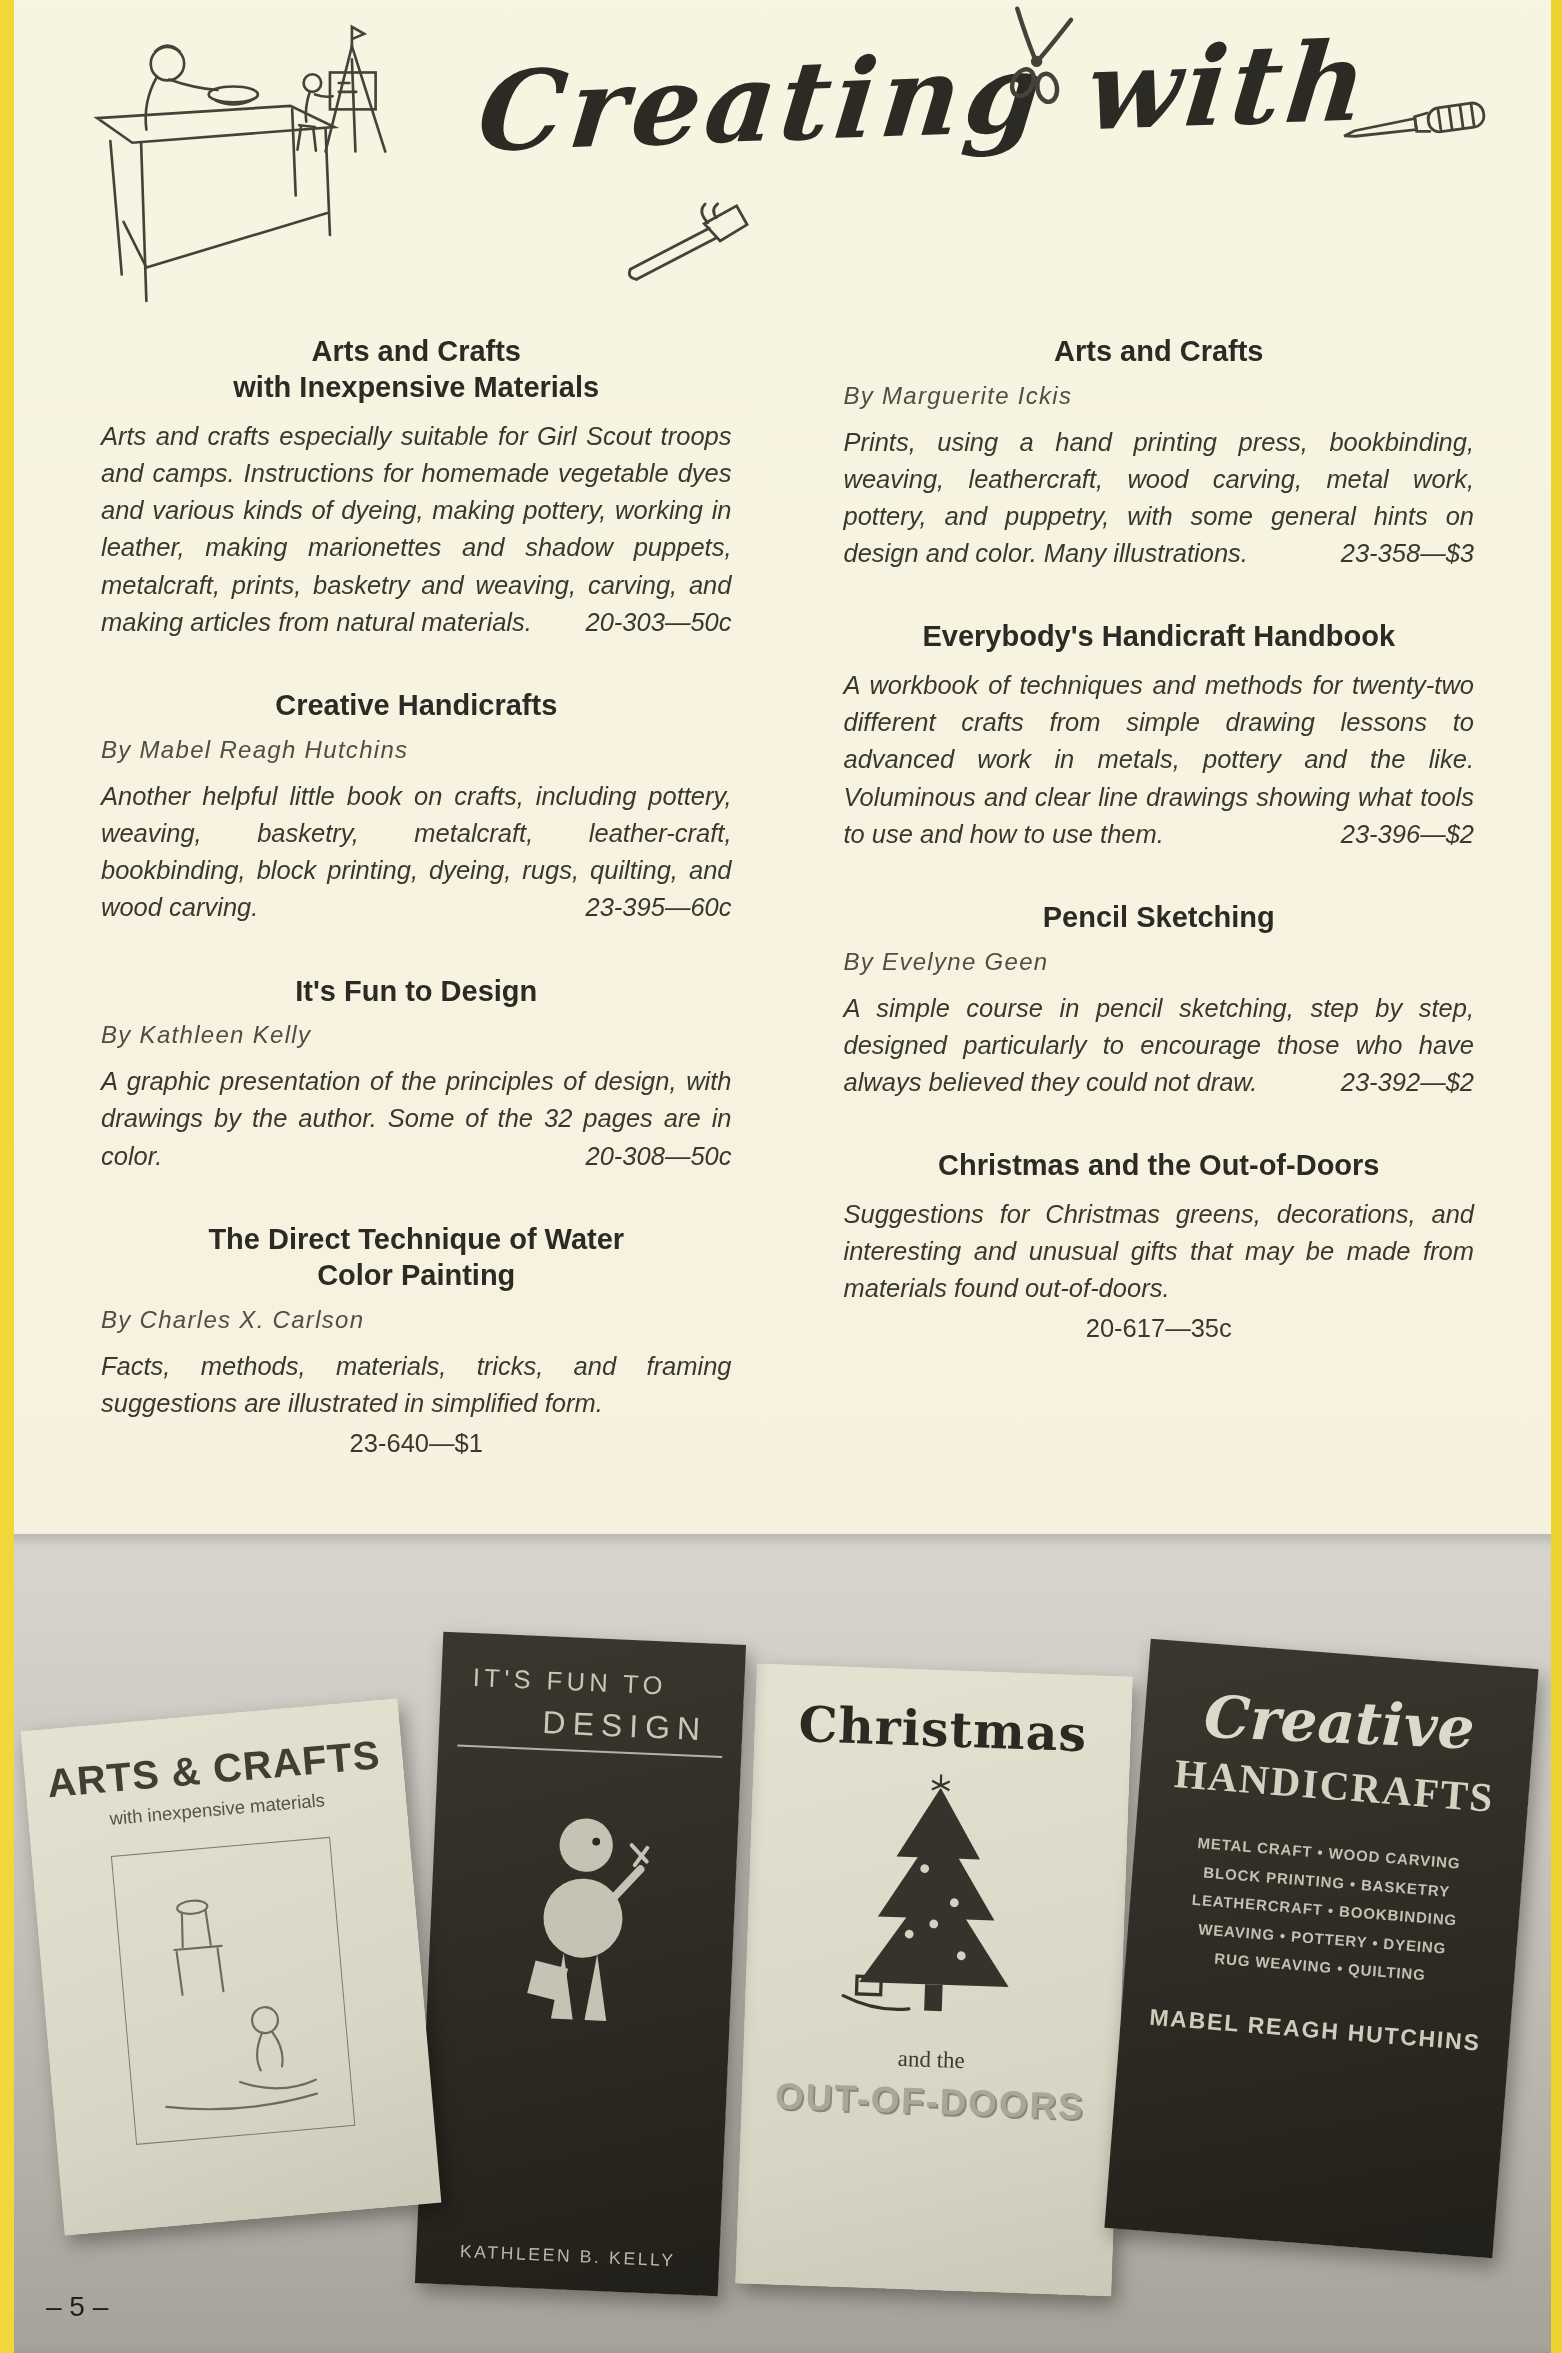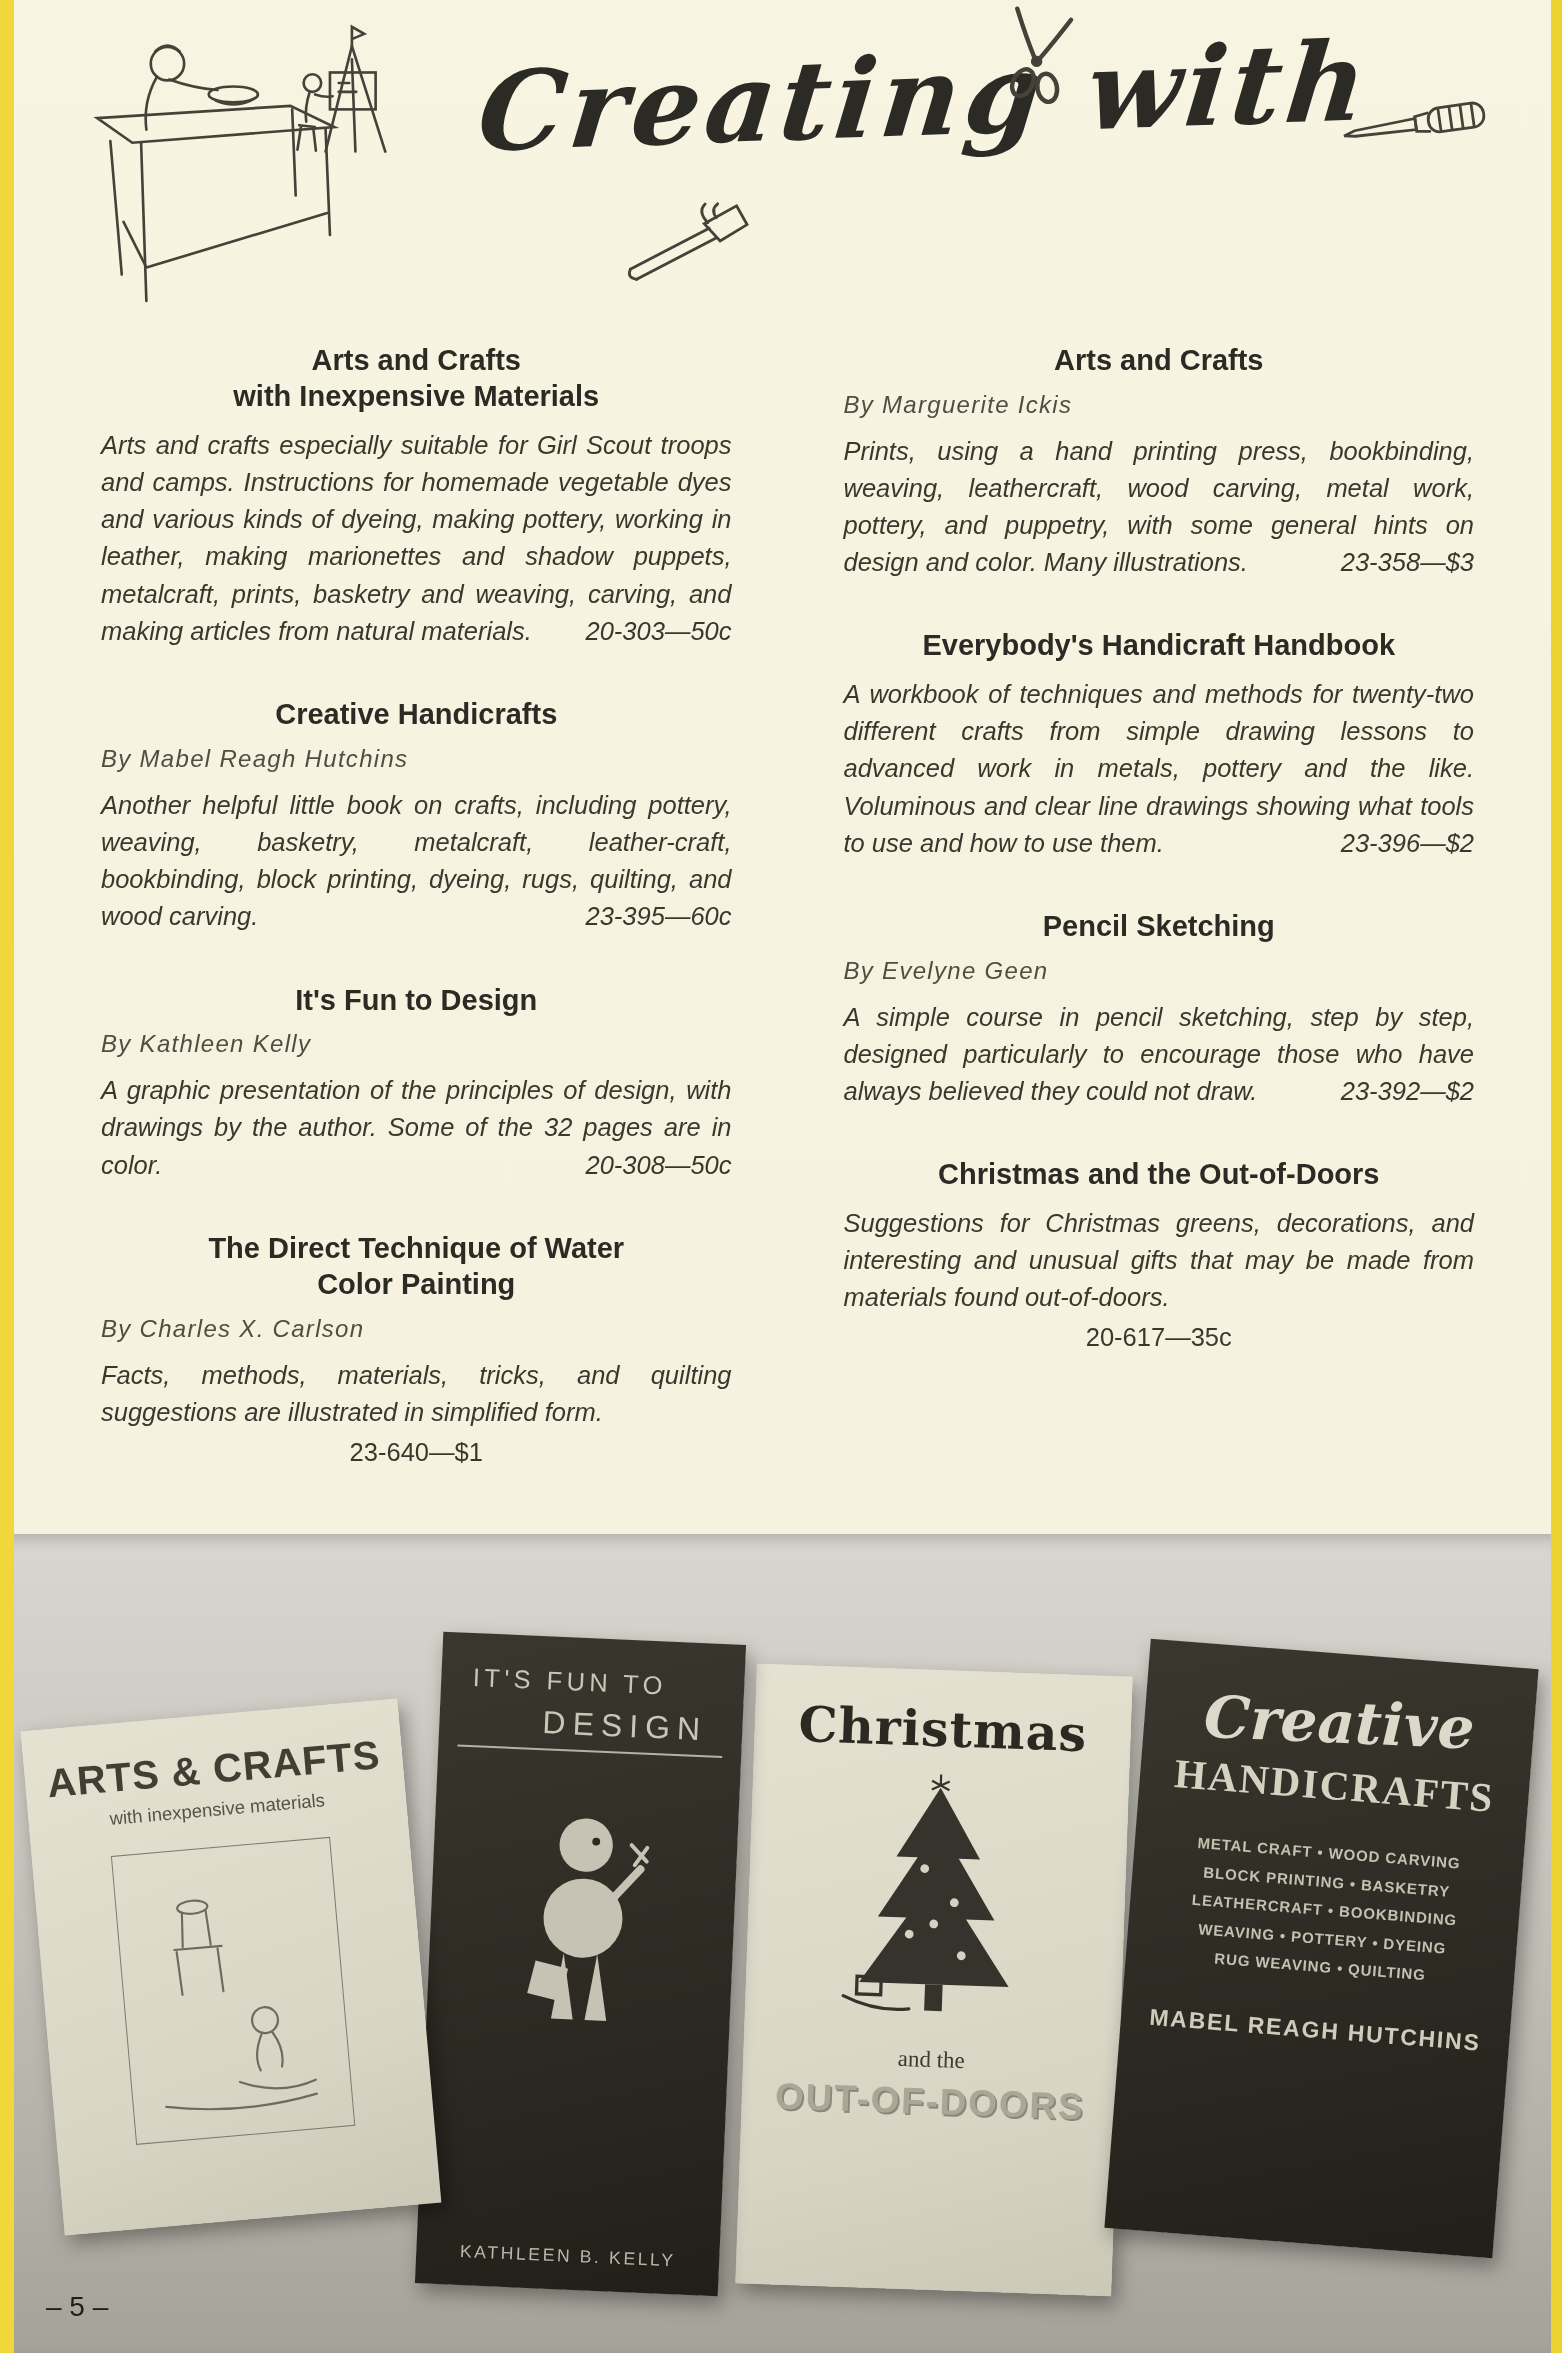--- a/index.html
+++ b/index.html
@@ -17,21 +17,21 @@
   .header { position: absolute; top: 0; left: 0; right: 0; height: 347px; }
   .sketch { position: absolute; stroke: #45423a; }
   .script-title {
     position: absolute; left: 479px; top: 33px; width: 879px;
     font-family: "DejaVu Serif", serif; font-style: italic; font-weight: 700;
     font-size: 109px; letter-spacing: 4.4px; color: #2c2a24;
     transform: rotate(-2deg) skewX(-8deg); white-space: nowrap;
   }
 
   
-  .columns { position: absolute; top: 342px; left: 101px; width: 1373px; display: flex; gap: 112px; }
+  .columns { position: absolute; top: 333px; left: 101px; width: 1373px; display: flex; gap: 112px; }
   .col { width: 651px; }
   .entry { margin-bottom: 46px; }
   .entry h3 {
     font-size: 29px; font-weight: 700; text-align: center; color: #2c2a24;
     max-width: 528px; margin: 0 auto 12.3px; line-height: 1.25; white-space: pre-line;
   }
   .byline {
     font-style: italic; font-size: 24px; letter-spacing: 1.3px;
     color: #504d43; margin-bottom: 14px;
   }
@@ -166,21 +166,21 @@
           <span>A graphic presentation of the principles of design, with drawings by the author. Some of the 32 pages are in color.</span>
           <span class="code">20-308—50c</span>
         </p>
       </div>
 
       <div class="entry">
         <h3>The Direct Technique of Water
 Color Painting</h3>
         <div class="byline">By Charles X. Carlson</div>
         <p class="body">
-          <span>Facts, methods, materials, tricks, and quilting suggestions are illustrated in simplified form.</span>
+          <span>Facts, methods, materials, tricks, and framing suggestions are illustrated in simplified form.</span>
         </p>
         <div class="code-center">23-640—$1</div>
       </div>
     </div>
 
     <div class="col">
       <div class="entry">
         <h3>Arts and Crafts</h3>
         <div class="byline">By Marguerite Ickis</div>
         <p class="body">

